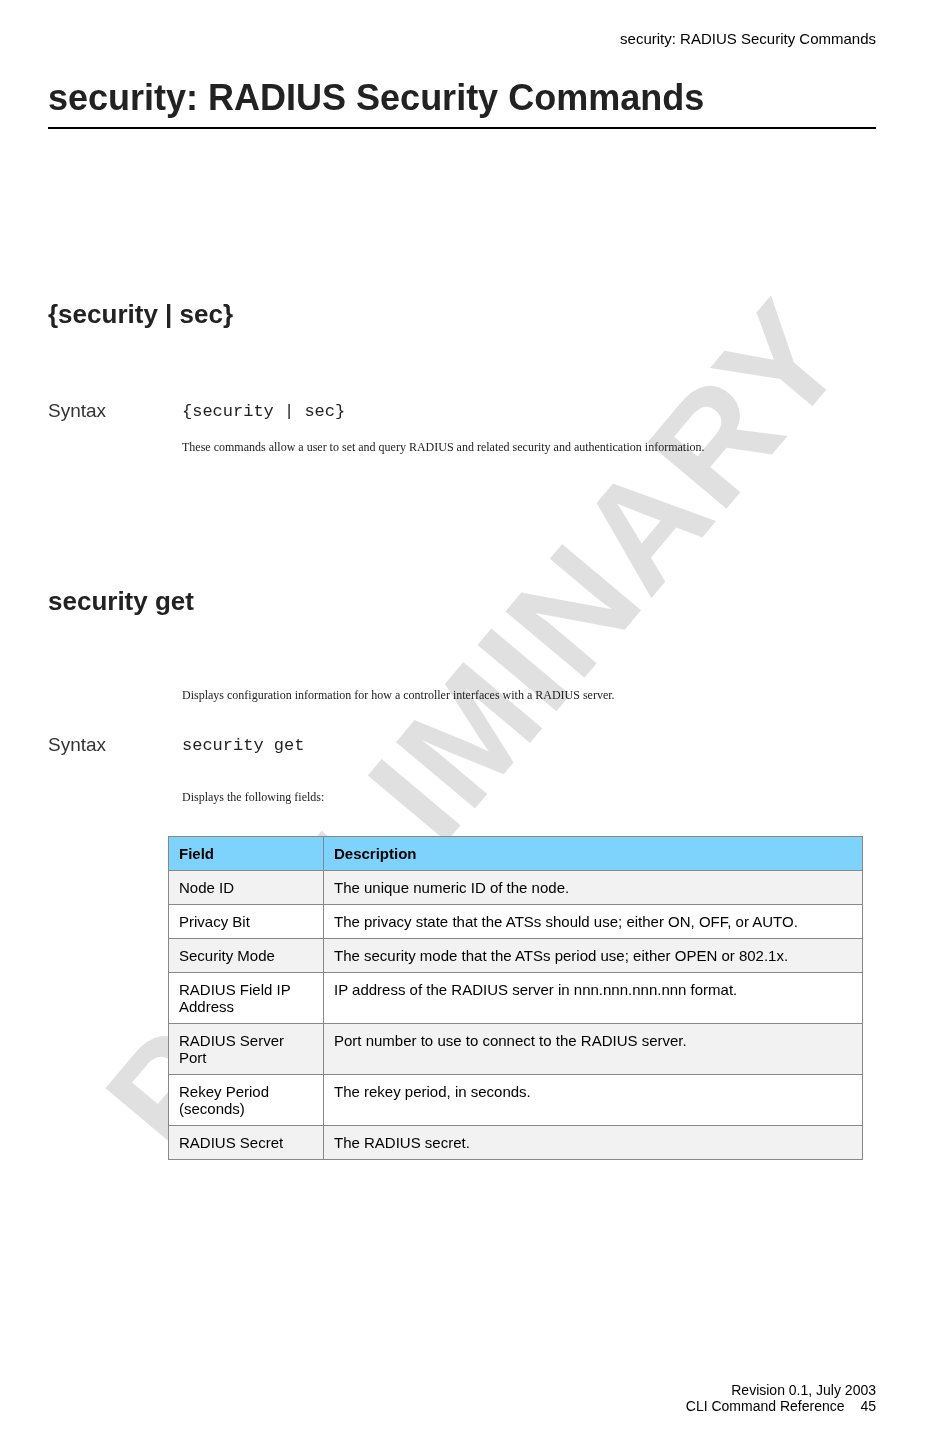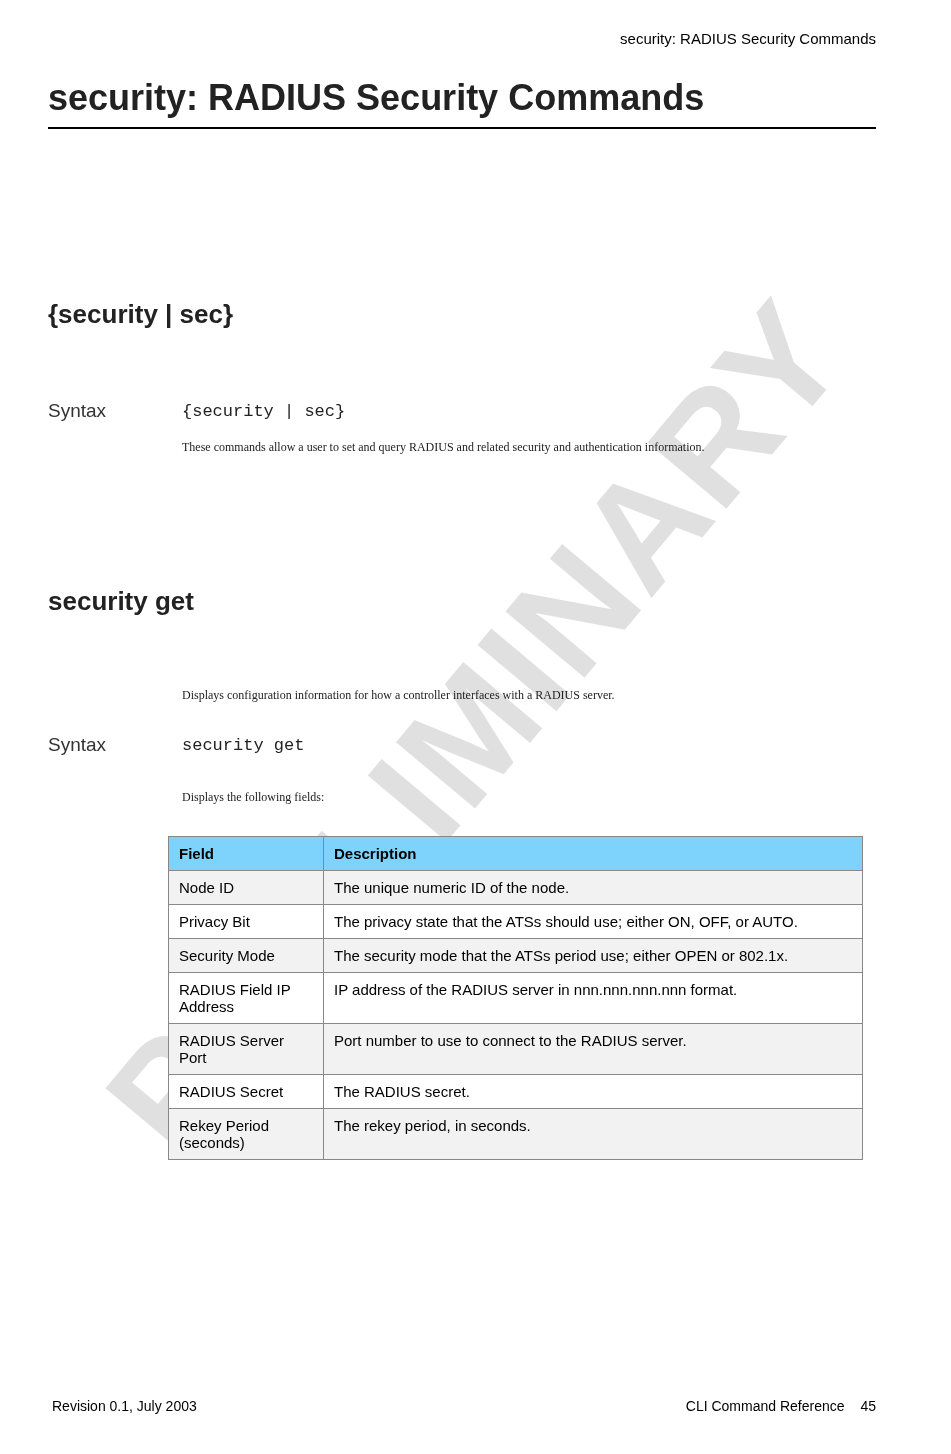--- a/index.html
+++ b/index.html
@@ -105,26 +105,27 @@
     }
     .fields-table tbody tr:nth-child(even) td {
       background: #fff;
     }
     .fields-table td:first-child, .fields-table th:first-child {
       width: 155px;
     }
     .footer {
       position: absolute;
       bottom: 40px;
-      left: 52px;
+      left: 70px;
       right: 75px;
       display: flex;
       justify-content: space-between;
       align-items: flex-end;
       font-size: 14px;
+      flex-direction: column;
     }
     .footer-right {
       text-align: right;
     }
     .footer-right .pagenum {
       font-weight: normal;
       margin-left: 12px;
     }
   </style>
 </head>
@@ -190,26 +191,26 @@
       </tr>
       <tr>
         <td>RADIUS Field IP Address</td>
         <td>IP address of the RADIUS server in nnn.nnn.nnn.nnn format.</td>
       </tr>
       <tr>
         <td>RADIUS Server Port</td>
         <td>Port number to use to connect to the RADIUS server.</td>
       </tr>
       <tr>
+        <td>Rekey Period (seconds)</td>
+        <td>The rekey period, in seconds.</td>
+      </tr>
+      <tr>
         <td>RADIUS Secret</td>
         <td>The RADIUS secret.</td>
-      </tr>
-      <tr>
-        <td>Rekey Period (seconds)</td>
-        <td>The rekey period, in seconds.</td>
       </tr>
     </tbody>
   </table>
 
   <div class="footer">
     <div>Revision 0.1, July 2003</div>
     <div class="footer-right">
       <span>CLI Command Reference</span>
       <span class="pagenum">45</span>
     </div>

